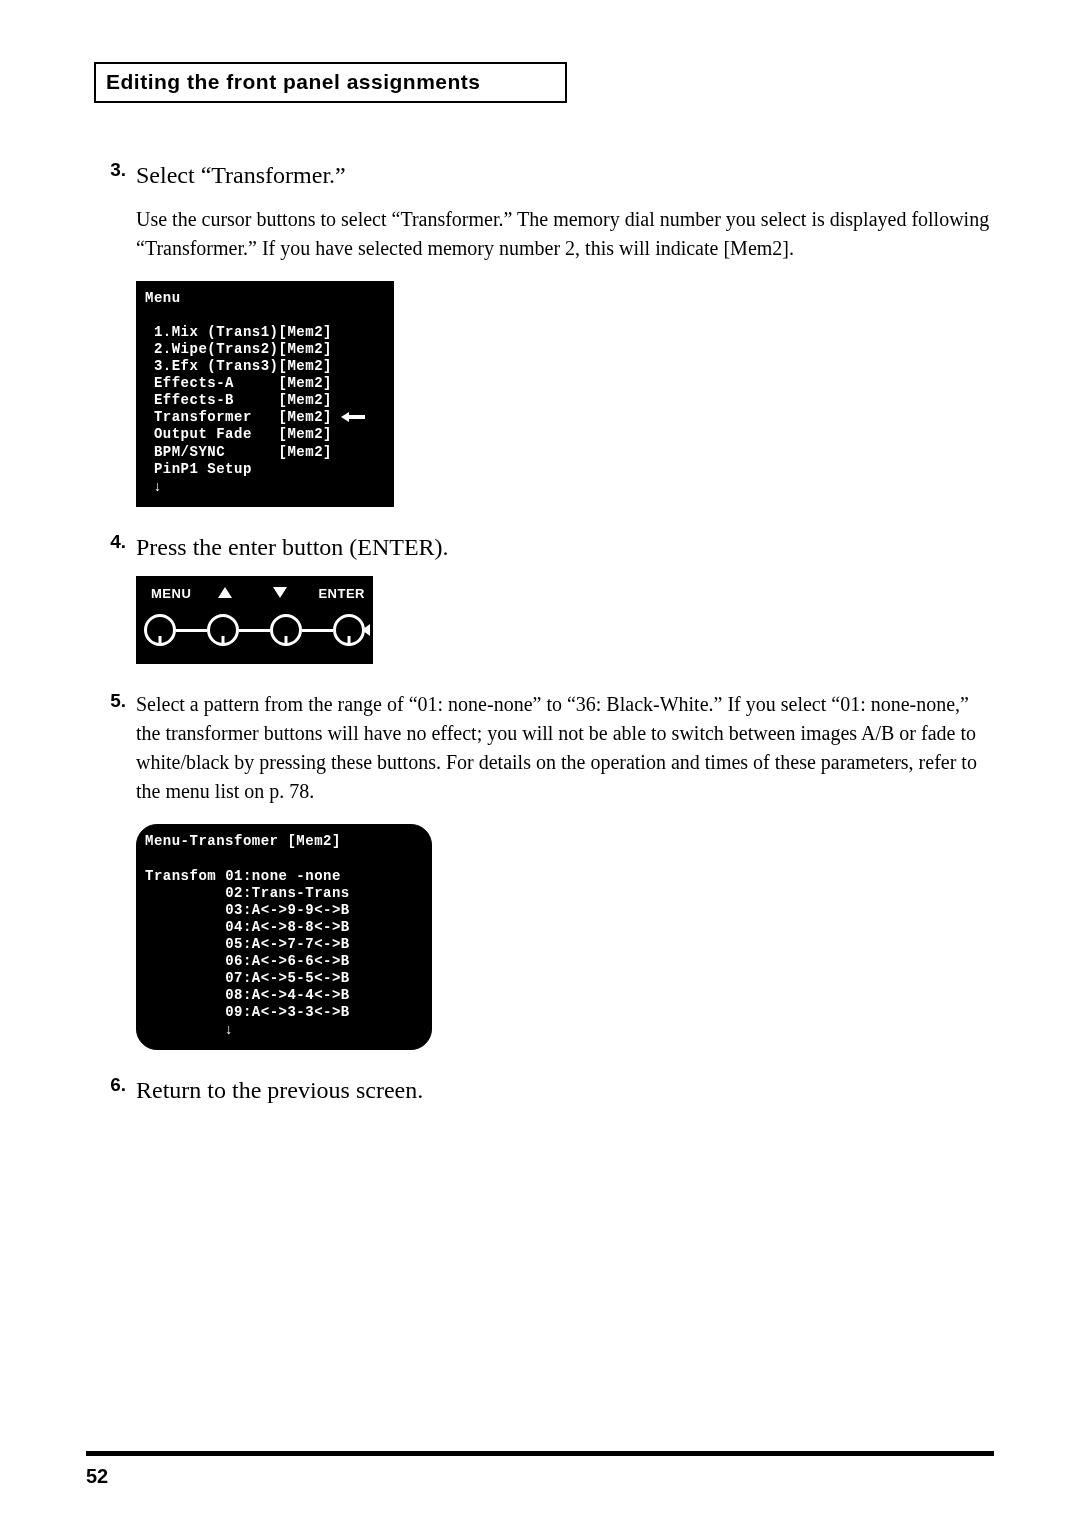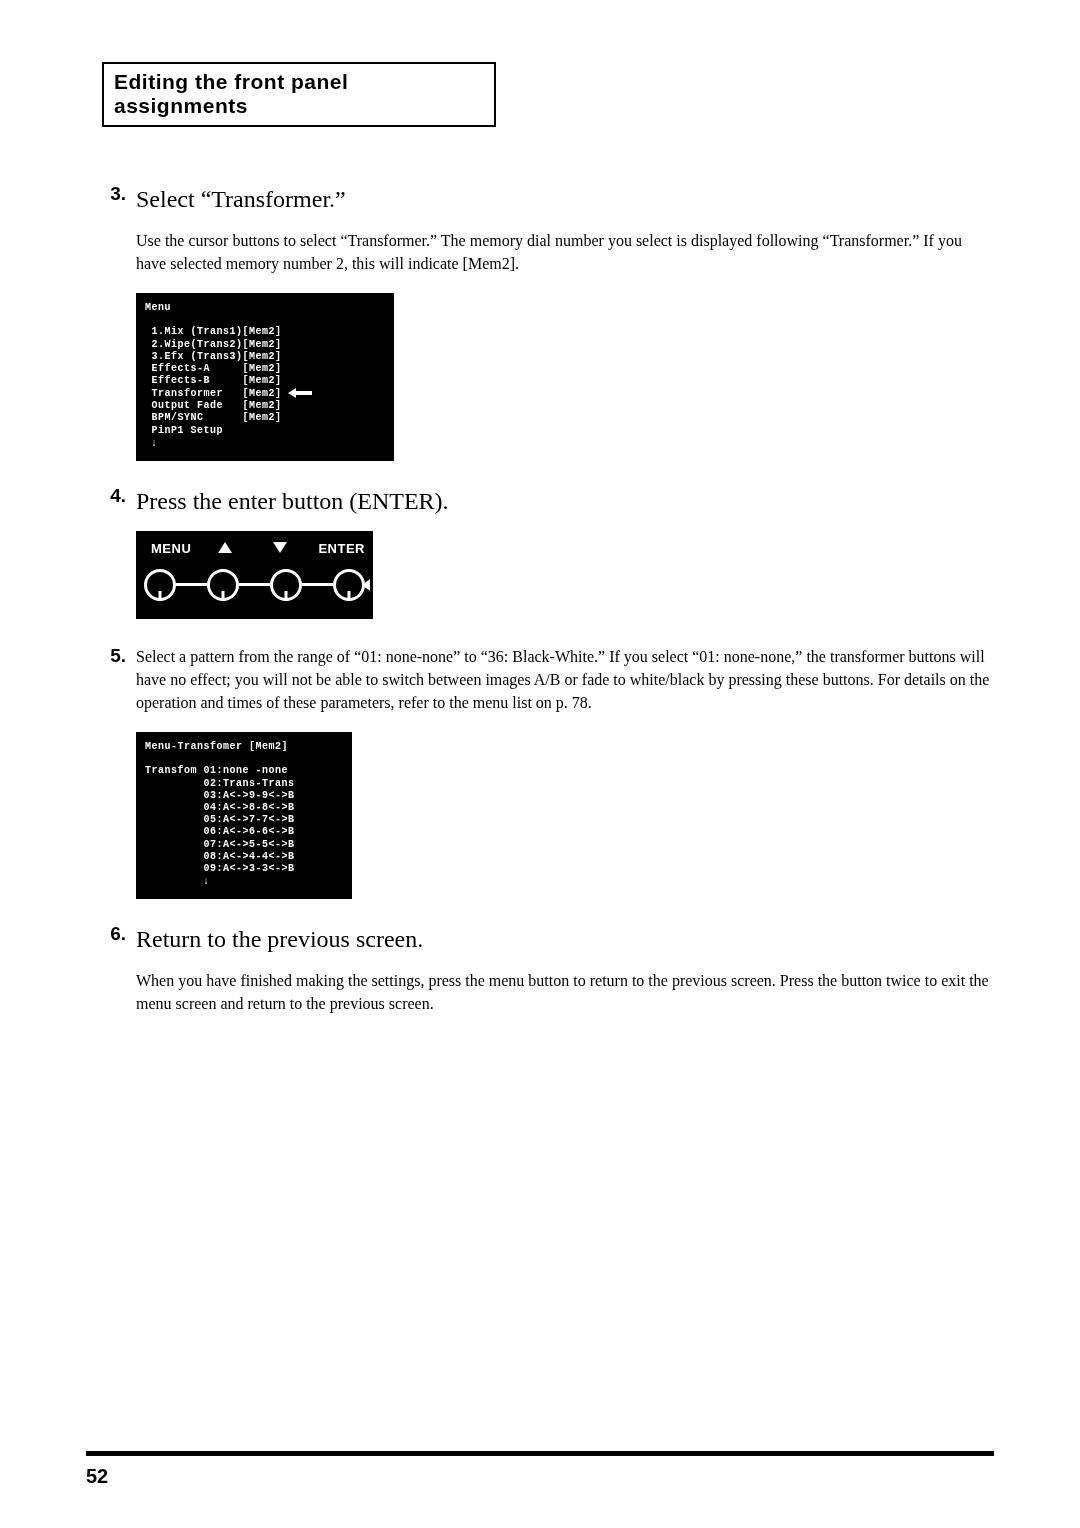--- a/index.html
+++ b/index.html
@@ -13,22 +13,22 @@
   .page {
     width: 1080px;
     height: 1528px;
     position: relative;
     box-sizing: border-box;
     padding: 62px 86px 50px 86px;
   }
   .section-title-box {
     border: 2px solid #000;
     padding: 6px 10px 7px 10px;
-    margin: 0 0 56px 16px;
-    width: 394px;
+    margin: 0 0 56px 8px;
+    width: 473px;
     box-sizing: border-box;
   }
   .section-title-box span {
     font-family: Arial, Helvetica, sans-serif;
     font-weight: bold;
     font-size: 21px;
     letter-spacing: 0.5px;
   }
   ol.steps {
     list-style: none;
@@ -49,46 +49,47 @@
     font-family: Arial, Helvetica, sans-serif;
     font-weight: bold;
     font-size: 19px;
   }
   .step-title {
     font-size: 24px;
     line-height: 1.4;
     margin: 0 0 12px 0;
   }
   .step-body {
-    font-size: 16px;
+    font-size: 20px;
     line-height: 1.45;
     margin: 0 0 18px 0;
   }
   .screen {
     background: #000;
     color: #fff;
     font-family: "Courier New", monospace;
-    font-size: 10px;
+    font-size: 14px;
     line-height: 1.22;
     padding: 8px 8px 10px 8px;
     box-sizing: border-box;
     border: 1px solid #000;
     letter-spacing: 0.5px;
     white-space: pre;
     position: relative;
   }
   .screen.menu1 {
     width: 258px;
     margin: 0 0 24px 0;
     font-weight: bold;
   }
   .screen.menu2 {
-    width: 216px;
+    width: 296px;
     margin: 0 0 24px 0;
     font-weight: bold;
+    border-radius: 21px;
   }
   .panel {
     width: 237px;
     height: 88px;
     background: #000;
     color: #fff;
     position: relative;
     margin: 0 0 26px 0;
     box-sizing: border-box;
   }
@@ -263,20 +264,19 @@
          <span>06:A&lt;-&gt;6-6&lt;-&gt;B</span>
          <span>07:A&lt;-&gt;5-5&lt;-&gt;B</span>
          <span>08:A&lt;-&gt;4-4&lt;-&gt;B</span>
          <span>09:A&lt;-&gt;3-3&lt;-&gt;B</span>
          <span class="down-arrow-glyph">↓</span></div>
     </li>
 
     <li>
       <div class="step-num">6.</div>
       <p class="step-title">Return to the previous screen.</p>
-      <p class="step-body">When you have finished making the settings, press the menu button to return to the previous screen. Press the button twice to exit the menu screen and return to the previous screen.</p>
     </li>
 
   </ol>
 
   <div class="footer-rule"></div>
   <div class="page-num">52</div>
 </div>
 
 </body></html>

